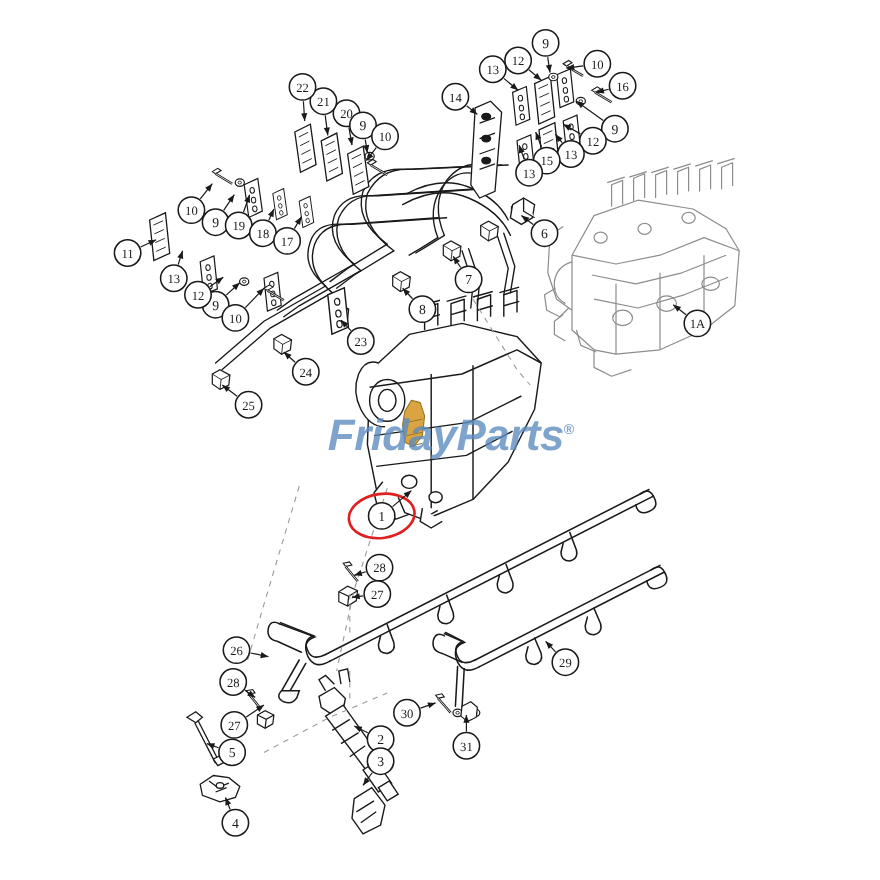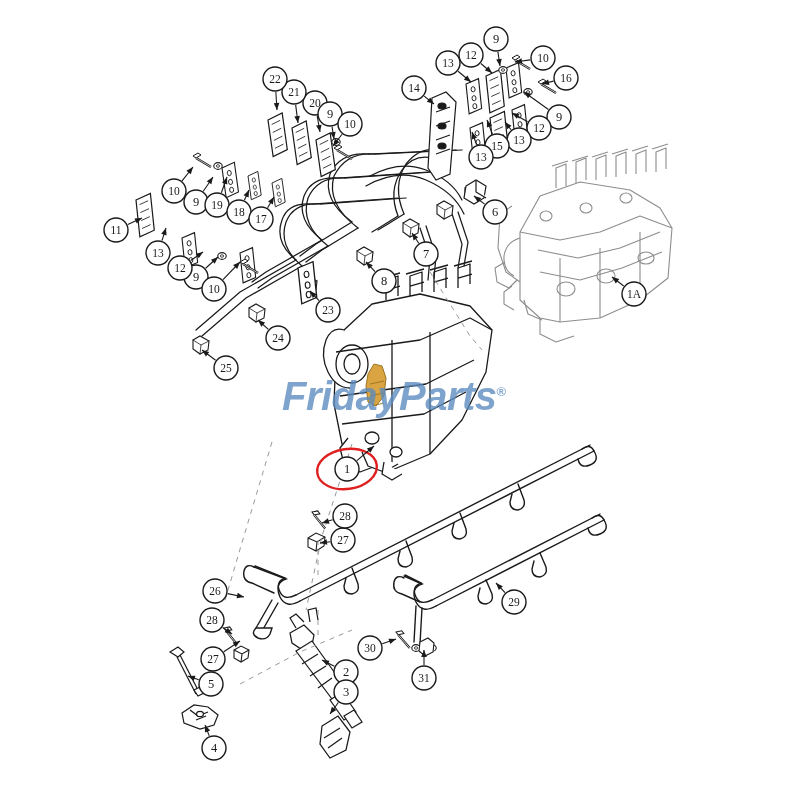--- a/index.html
+++ b/index.html
@@ -1,21 +1,21 @@
 <!DOCTYPE html>
 <html><head>
 <meta charset="utf-8">
 <style>
   html,body{margin:0;padding:0;background:#ffffff;}
   body{font-family:"Liberation Serif",serif;}
   #diagram-root{
     position:relative;width:800px;height:800px;background:#ffffff;overflow:hidden;
   }
   #art{position:absolute;left:0;top:0;width:800px;height:800px;}
-  .wm-layer{position:absolute;left:0;top:0;width:720px;height:800px;pointer-events:none;}
+  .wm-layer{position:absolute;left:16px;top:0;width:720px;height:800px;pointer-events:none;}
   #watermark{
     position:absolute;left:282px;top:374px;width:240px;height:46px;
     font-family:"Liberation Sans",sans-serif;
     font-style:italic;font-weight:bold;font-size:40px;letter-spacing:-0.5px;
     color:#5b8bbf;opacity:.78;white-space:nowrap;
   }
   #watermark .wm-reg{font-size:13px;vertical-align:super;font-style:normal;}
 </style>
 </head>
 <body>

